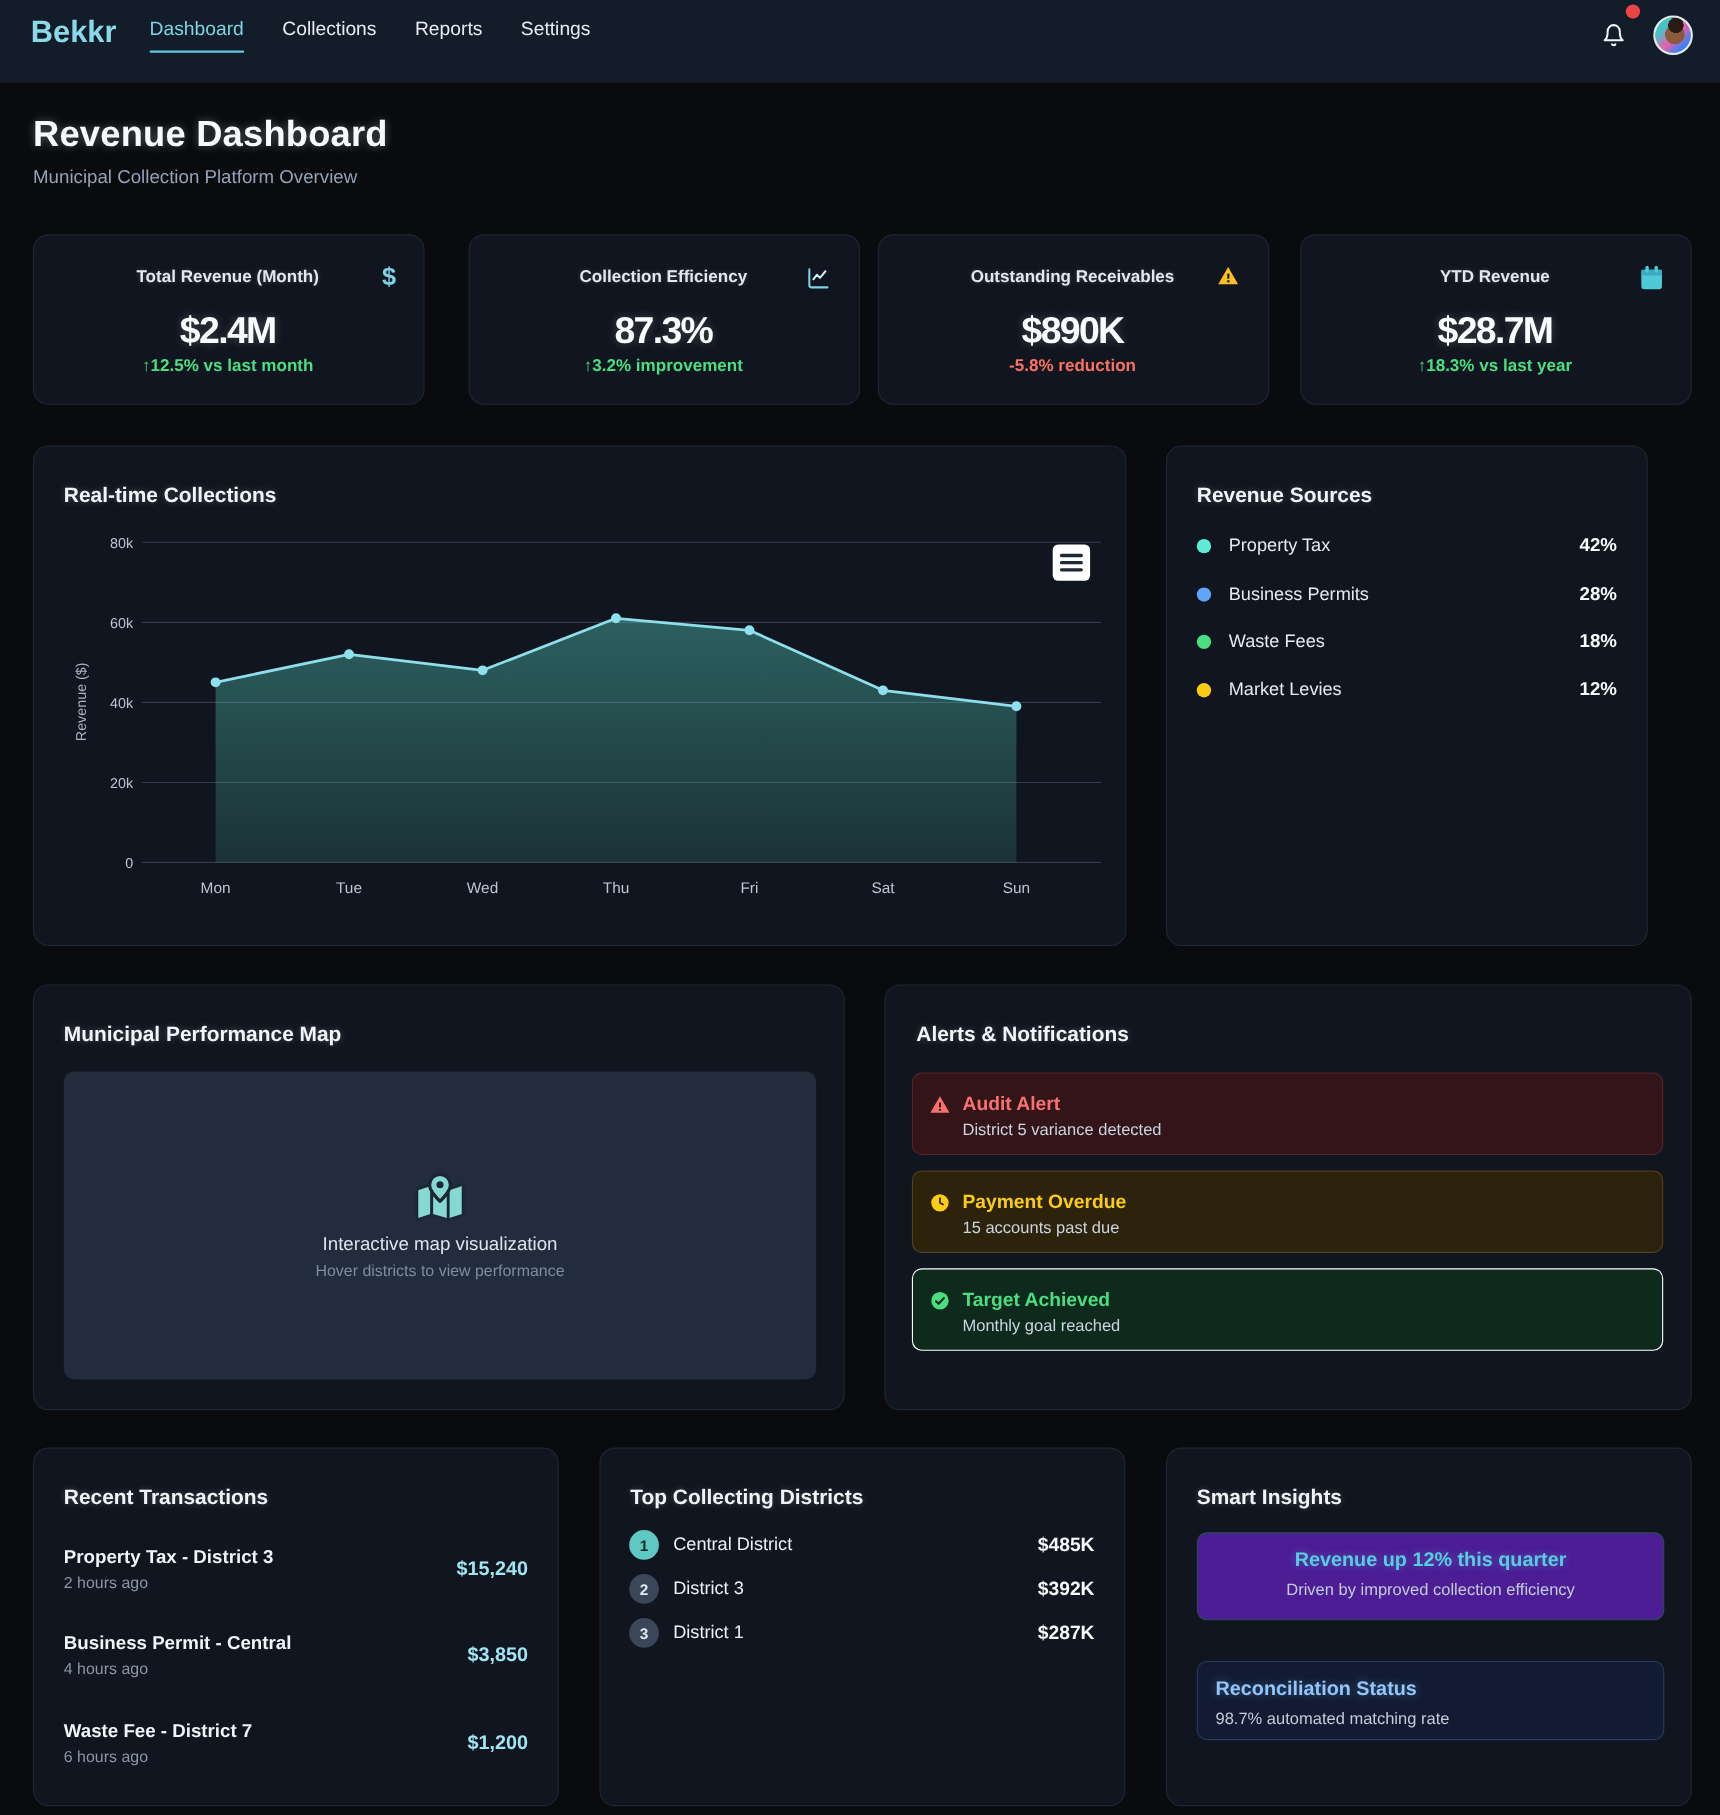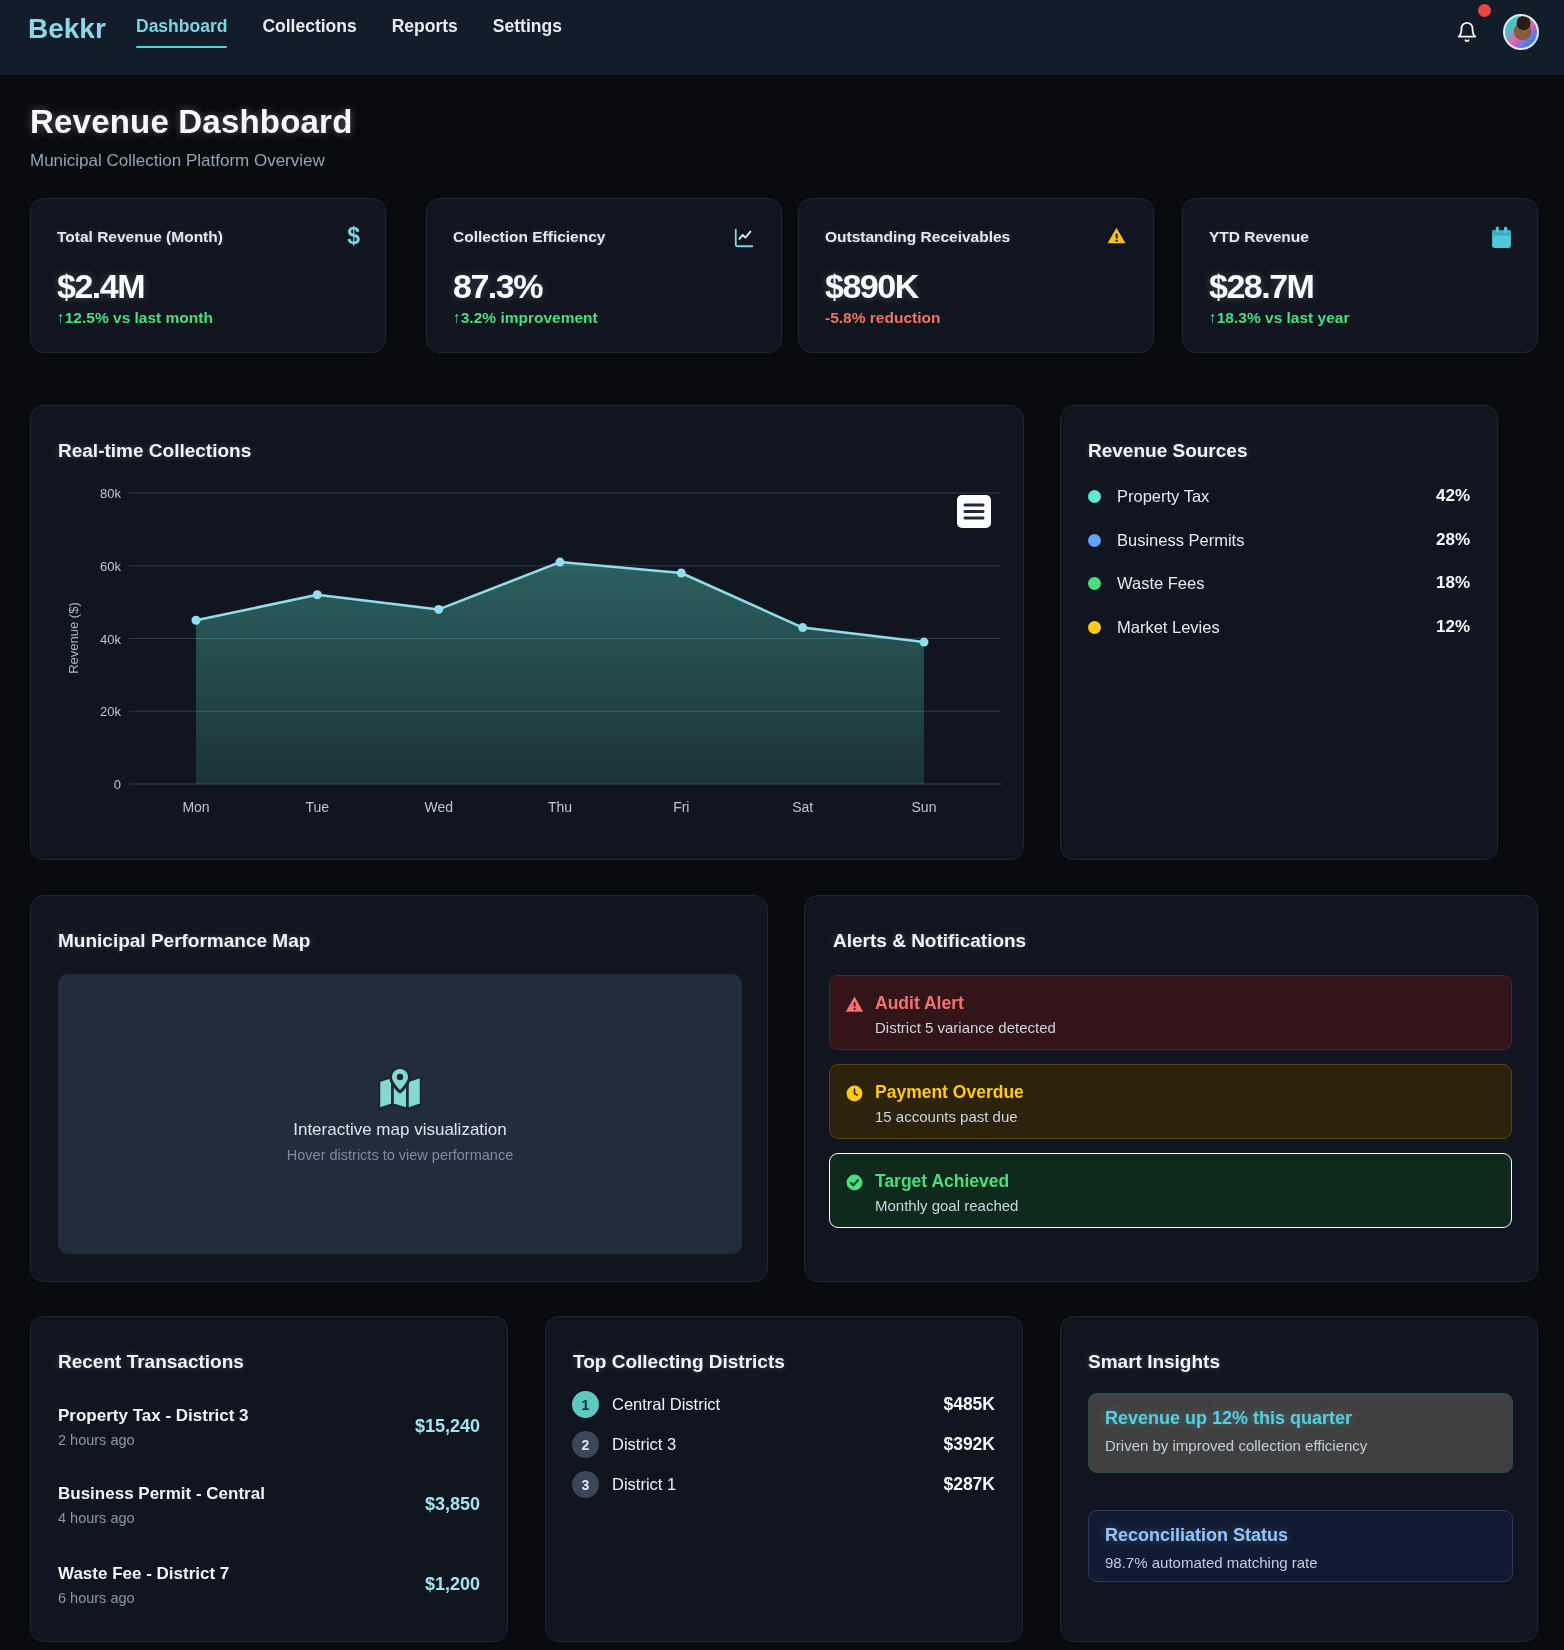--- a/index.html
+++ b/index.html
@@ -1,35 +1,35 @@
 <!DOCTYPE html>
 <html><head>
 <meta charset="utf-8">
 <style>
 * { margin:0; padding:0; box-sizing:border-box; }
 html,body { width:1564px; height:1650px; background:#0a0b0f; font-family:"Liberation Sans", sans-serif; overflow:hidden; }
 .page { position:relative; width:1564px; height:1650px; }
 .header { position:absolute; left:0; top:0; width:1564px; height:75px; background:#131c29; }
 .logo { position:absolute; left:28px; top:13px; font-size:28px; font-weight:bold; color:#8ad8e8; }
 .nav { position:absolute; left:136px; top:0; height:53px; display:flex; align-items:center; gap:35px; }
-.nav a { font-size:17.5px; color:#e8ecf2; text-decoration:none; font-weight:700; }
+.nav a { font-size:17.5px; color:#e8ecf2; text-decoration:none; font-weight:400; }
 .nav a.active { color:#7dd4e4; position:relative; }
 .nav a.active::after { content:""; position:absolute; left:0; right:0; bottom:-11px; height:2.5px; background:#5fc9de; border-radius:1px; }
 .bell { position:absolute; right:86px; top:21px; width:22px; height:22px; }
 .reddot { position:absolute; right:73px; top:4px; width:13px; height:13px; border-radius:50%; background:#ef4444; }
 .avatar { position:absolute; right:25px; top:14px; width:36px; height:36px; border-radius:50%; border:2px solid #e2e8f0;
   background: radial-gradient(circle at 58% 22%, #2a1c14 0 22%, transparent 23%),
   radial-gradient(circle at 55% 48%, #8a5a3a 0 36%, transparent 37%),
   linear-gradient(135deg, #3cc9b0 0%, #49c2c9 28%, #ec5fa8 55%, #3b82f6 80%, #7c3aed 100%); }
 .h1 { position:absolute; left:30px; top:103px; font-size:33px; font-weight:bold; color:#f7f9fb; letter-spacing:0.2px; text-shadow:0 0 9px rgba(255,255,255,0.3);text-align:right; }
 .sub { position:absolute; left:30px; top:151px; font-size:17px; color:#94a3b8; }
 .card { position:absolute; background:#11151f; border:1px solid #1f2634; border-radius:14px; }
 .ctitle { font-size:19px; font-weight:bold; color:#f1f5f9; text-shadow:0 0 7px rgba(255,255,255,0.22); }
 
-.stat { width:356px; height:155px; top:198px; padding:26px 28px 26px 26px; }
+.stat { width:356px; height:155px; top:213px; padding:26px 28px 26px 26px;text-align:center; }
 .stat .t { font-size:15.5px; font-weight:600; color:#e2e8f0; margin-top:3px; text-shadow:0 0 5px rgba(255,255,255,0.18); }
 .stat .icon { position:absolute; right:28px; top:26px; }
 .stat .v { font-size:34px; font-weight:bold; color:#fafcfe; margin-top:21px; letter-spacing:-1.5px; text-shadow:0 0 9px rgba(255,255,255,0.22); }
 .stat .d { font-size:15.5px; margin-top:3px; font-weight:600;}
 .green { color:#4ade80; }
 .red { color:#f87163; }
 
 #chartcard { left:30px; top:405px; width:994px; height:455px; }
 #chartcard .ctitle { position:absolute; left:27px; top:34px; }
 
@@ -72,21 +72,21 @@
 .drow .num { width:27px; height:27px; border-radius:50%; font-size:14px; font-weight:bold; display:flex; align-items:center; justify-content:center; margin-right:13px; }
 .num1 { background:#5ec9c2; color:#0f2a28; }
 .num23 { background:#3b4658; color:#e2e8f0; }
 .drow .dl { font-size:16.5px; color:#eef2f6; }
 .drow .da { margin-left:auto; font-size:17.5px; font-weight:bold; color:#f8fafc; }
 #insights { left:1060px; top:1316px; width:478px; height:326px; }
 #insights .ctitle { position:absolute; left:27px; top:34px; }
 .ibox { position:absolute; left:27px; width:425px; border-radius:9px; padding:14px 16px; }
 .ibox .it { font-size:18px; font-weight:bold; text-shadow:0 0 8px rgba(120,200,230,0.35); }
 .ibox .is { font-size:15px; color:#c3cdd9; margin-top:8px; }
-.i-teal { background:#404040; border:1px solid #2a4d52; top:76px; height:80px; }
+.i-teal { background:#4c1d95; border:1px solid #2a4d52; top:76px; height:80px;text-align:center; }
 .i-teal .it { color:#55cfe0; }
 .i-blue { background:#131b34; border:1px solid #2a3a60; top:193px; height:72px; }
 .i-blue .it { color:#93c5fd; }
 </style>
 </head>
 <body>
 <div class="page">
   <div class="header">
     <div class="logo">Bekkr</div>
     <div class="nav">

